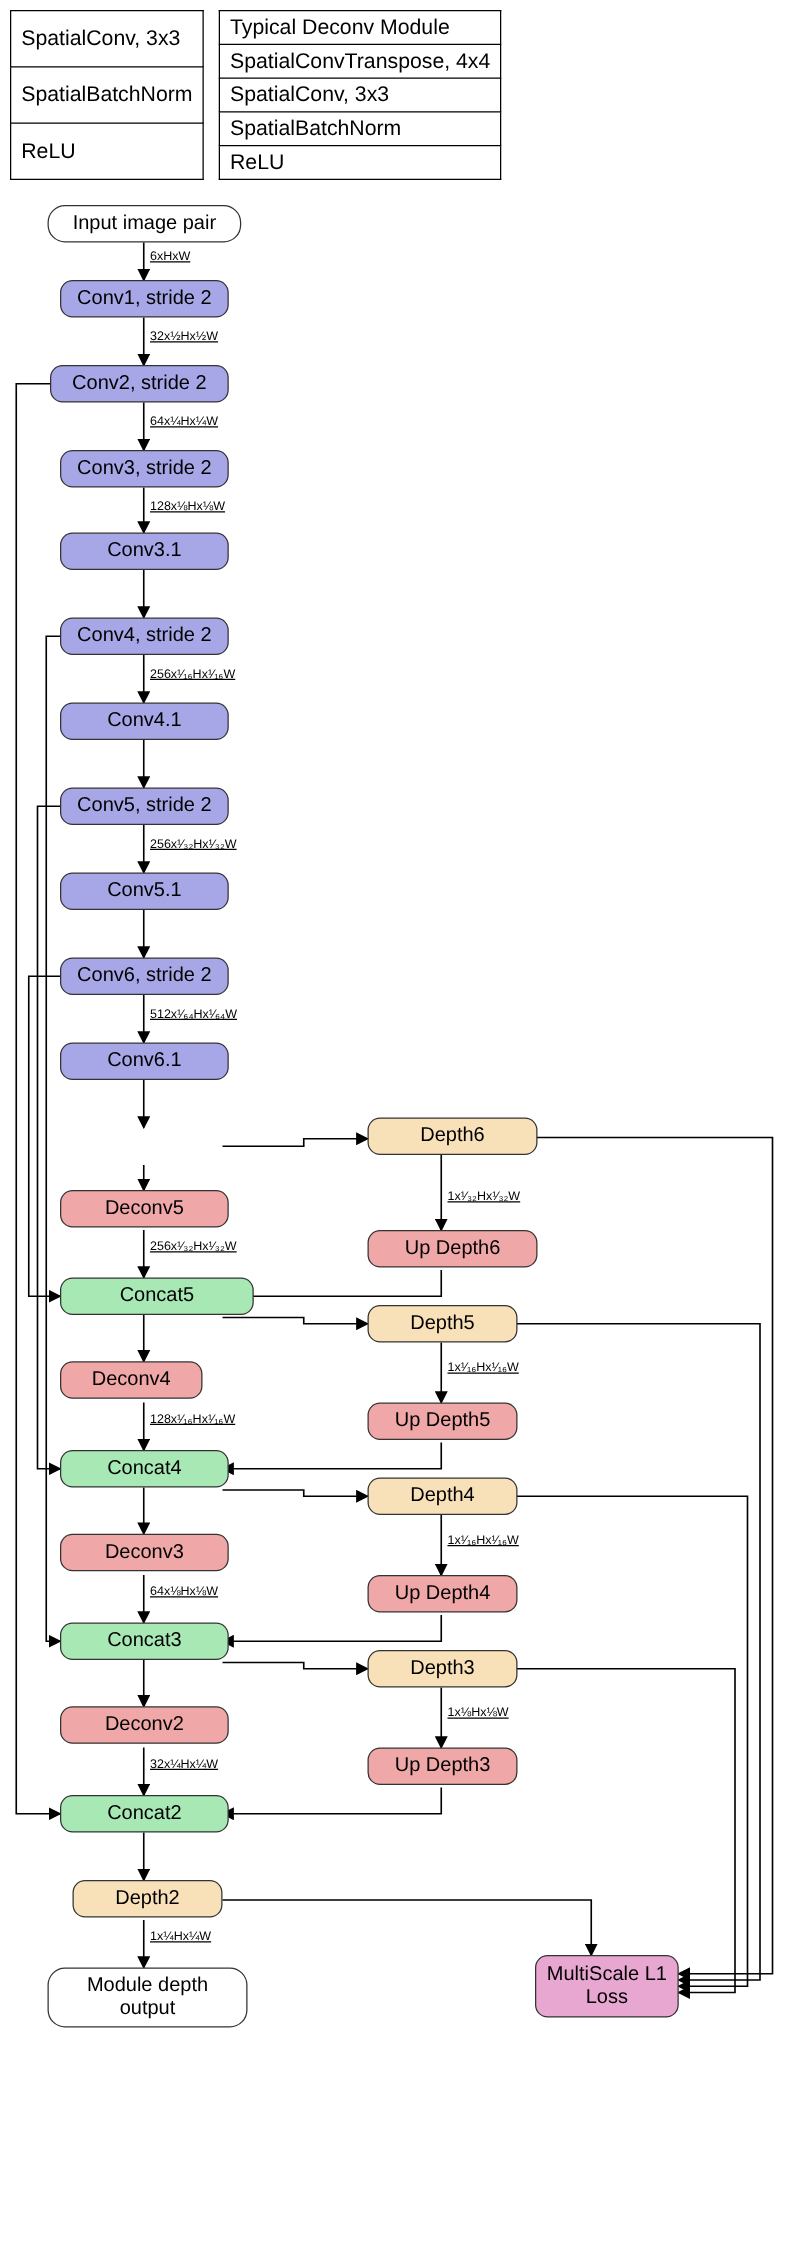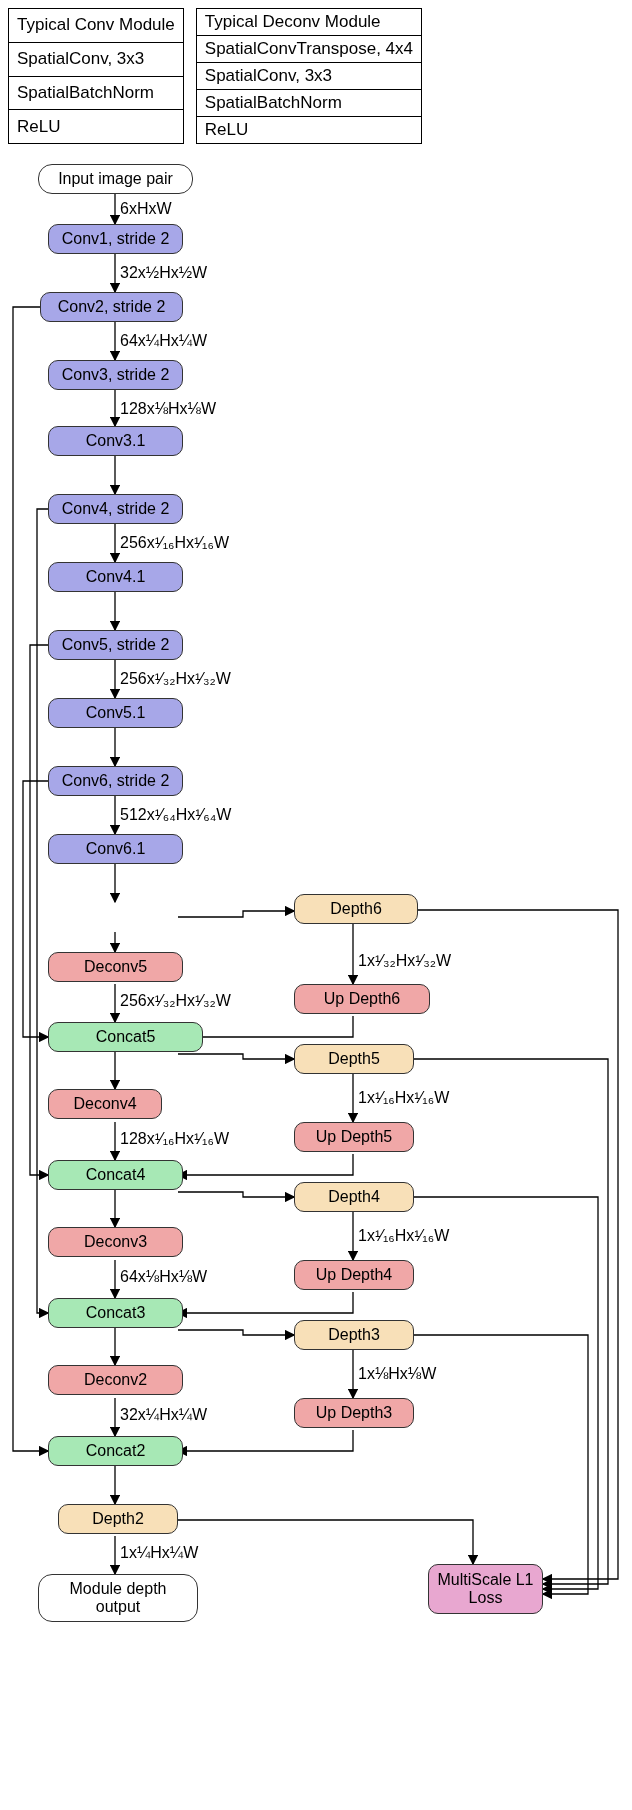--- a/index.html
+++ b/index.html
@@ -8,34 +8,31 @@
 .module-table td { border: 1px solid #000; padding: 3px 8px; font-size: 17px; }
 .diagram { position: relative; width: 616px; height: 1660px; }
 .node { position: absolute; border: 1px solid #333; border-radius: 10px; padding: 5px 10px; text-align: center; font-size: 16px; box-sizing: border-box; }
 .input { background: #fff; border-radius: 14px; }
 .conv { background: #a7a7e8; }
 .deconv { background: #f0a7a7; }
 .concat { background: #a7e8b5; }
 .depth { background: #f8e0b8; }
 .loss { background: #e8a7d0; }
 .white { background: #fff; border-radius: 14px; }
-.edge-label { position: absolute; font-size: 16px; background: transparent; }
+.edge-label { position: absolute; font-size: 10px; background: transparent; text-decoration: underline; }
 svg { position: absolute; top: 0; left: 0; width: 100%; height: 100%; pointer-events: none; }
 marker path { fill: #000; }
 line, path.arrow { stroke: #000; stroke-width: 1.3; fill: none; }
 </style>
 </head>
 <body>
 
 <div class="tables">
   <table class="module-table">
     <tbody>
-        <tr>
-          <td>Typical Conv Module</td>
-        </tr>
     <tr>
           <td>SpatialConv, 3x3</td>
         </tr>
     <tr>
           <td>SpatialBatchNorm</td>
         </tr>
     <tr>
           <td>ReLU</td>
         </tr>
   </tbody>
@@ -146,21 +143,21 @@
 <div class="node conv" style="left:40px;top:330px;width:135px;">Conv4, stride 2</div>
 <div class="edge-label" style="left:112px;top:370px;">256x¹⁄₁₆Hx¹⁄₁₆W</div>
 <div class="node conv" style="left:40px;top:398px;width:135px;">Conv4.1</div>
 <div class="node conv" style="left:40px;top:466px;width:135px;">Conv5, stride 2</div>
 <div class="edge-label" style="left:112px;top:506px;">256x¹⁄₃₂Hx¹⁄₃₂W</div>
 <div class="node conv" style="left:40px;top:534px;width:135px;">Conv5.1</div>
 <div class="node conv" style="left:40px;top:602px;width:135px;">Conv6, stride 2</div>
 <div class="edge-label" style="left:112px;top:642px;">512x¹⁄₆₄Hx¹⁄₆₄W</div>
 <div class="node conv" style="left:40px;top:670px;width:135px;">Conv6.1</div>
 
-<div class="node depth" style="left:286px;top:730px;width:124px;">Depth6</div>
+<div class="node depth" style="left:286px;top:730px;width:136px;">Depth6</div>
 <div class="edge-label" style="left:350px;top:788px;">1x¹⁄₃₂Hx¹⁄₃₂W</div>
 <div class="node deconv" style="left:286px;top:820px;width:136px;">Up Depth6</div>
 
 <div class="node deconv" style="left:40px;top:788px;width:135px;">Deconv5</div>
 <div class="edge-label" style="left:112px;top:828px;">256x¹⁄₃₂Hx¹⁄₃₂W</div>
 <div class="node concat" style="left:40px;top:858px;width:155px;">Concat5</div>
 
 <div class="node depth" style="left:286px;top:880px;width:120px;">Depth5</div>
 <div class="edge-label" style="left:350px;top:925px;">1x¹⁄₁₆Hx¹⁄₁₆W</div>
 <div class="node deconv" style="left:286px;top:958px;width:120px;">Up Depth5</div>

